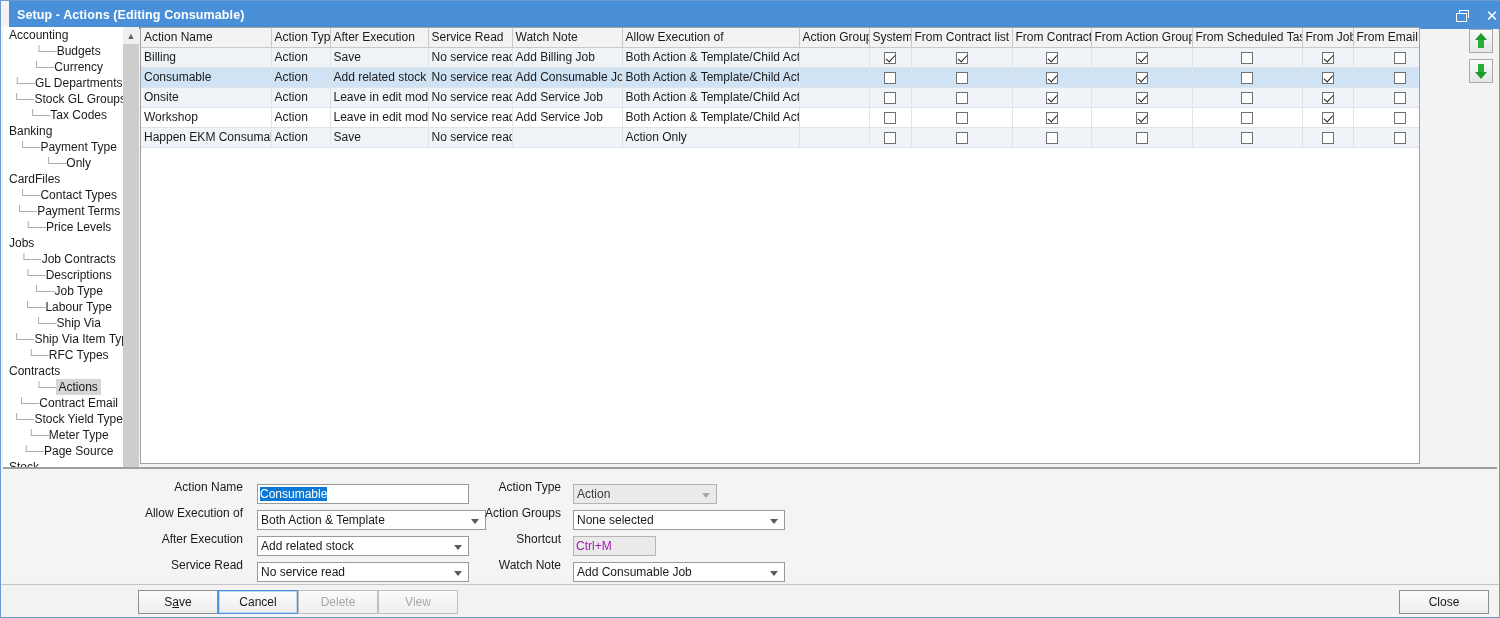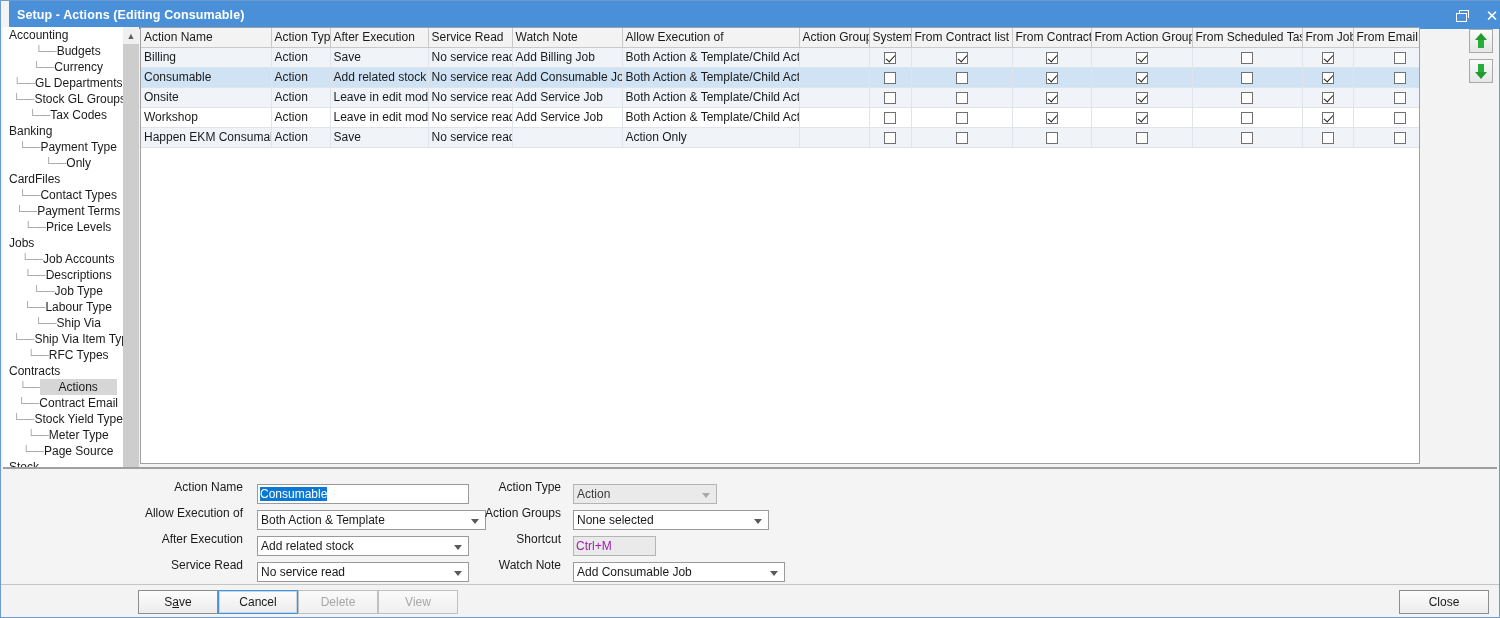--- a/index.html
+++ b/index.html
@@ -74,21 +74,21 @@
   .tree-node.child .dashes {
     display: inline-block;
     color: #9a9a9a;
     letter-spacing: -1px;
     font-size: 11px;
     margin-right: 1px;
   }
   .tree-node .lbl { display: inline-block; }
   .tree-node.selected .lbl {
     background: #d6d6d6;
-    padding: 0 19px;
+    padding: 0 3px;
     margin-left: -1px;
   }
 
   
   #side-vscroll {
     position: absolute; left: 122px; top: 26px;
     width: 16px; height: 530px;
     background: #f0f0f0;
   }
   #side-vscroll .sb-arrow {
@@ -307,21 +307,21 @@
       <div class="tree-node child"><span class="dashes">└──</span><span class="lbl">Stock GL Groups</span></div>
       <div class="tree-node child"><span class="dashes">└──</span><span class="lbl">Tax Codes</span></div>
       <div class="tree-node"><span class="lbl">Banking</span></div>
       <div class="tree-node child"><span class="dashes">└──</span><span class="lbl">Payment Type</span></div>
       <div class="tree-node child"><span class="dashes">└──</span><span class="lbl">Only</span></div>
       <div class="tree-node"><span class="lbl">CardFiles</span></div>
       <div class="tree-node child"><span class="dashes">└──</span><span class="lbl">Contact Types</span></div>
       <div class="tree-node child"><span class="dashes">└──</span><span class="lbl">Payment Terms</span></div>
       <div class="tree-node child"><span class="dashes">└──</span><span class="lbl">Price Levels</span></div>
       <div class="tree-node"><span class="lbl">Jobs</span></div>
-      <div class="tree-node child"><span class="dashes">└──</span><span class="lbl">Job Accounts</span></div>
+      <div class="tree-node child"><span class="dashes">└──</span><span class="lbl">Job Contracts</span></div>
       <div class="tree-node child"><span class="dashes">└──</span><span class="lbl">Descriptions</span></div>
       <div class="tree-node child"><span class="dashes">└──</span><span class="lbl">Job Type</span></div>
       <div class="tree-node child"><span class="dashes">└──</span><span class="lbl">Labour Type</span></div>
       <div class="tree-node child"><span class="dashes">└──</span><span class="lbl">Ship Via</span></div>
       <div class="tree-node child"><span class="dashes">└──</span><span class="lbl">Ship Via Item Types</span></div>
       <div class="tree-node child"><span class="dashes">└──</span><span class="lbl">RFC Types</span></div>
       <div class="tree-node"><span class="lbl">Contracts</span></div>
       <div class="tree-node child selected"><span class="dashes">└──</span><span class="lbl">Actions</span></div>
       <div class="tree-node child"><span class="dashes">└──</span><span class="lbl">Contract Email</span></div>
       <div class="tree-node child"><span class="dashes">└──</span><span class="lbl">Stock Yield Types</span></div>
@@ -499,21 +499,21 @@
         </div>
       </div>
 
     <div id="fields-mid">
         <div class="fld-row" style="left: 0px; top: 18px;">
           <div class="fld-label" style="position: absolute; left: 438px; width: 120px;">Action Type</div>
           <div class="ddl dis" style="position: absolute; left: 570px; top: -3px; width: 144px;"><span>Action</span></div>
         </div>
         <div class="fld-row" style="left: 0px; top: 44px;">
           <div class="fld-label" style="position: absolute; left: 438px; width: 120px;">Action Groups</div>
-          <div class="ddl" style="position: absolute; left: 570px; top: -3px; width: 196px;"><span>None selected</span></div>
+          <div class="ddl" style="position: absolute; left: 570px; top: -3px; width: 212px;"><span>None selected</span></div>
         </div>
         <div class="fld-row" style="left: 0px; top: 70px;">
           <div class="fld-label" style="position: absolute; left: 438px; width: 120px;">Shortcut</div>
           <div class="txtbox ro" style="position: absolute; left: 570px; top: -3px; width: 83px;"><span>Ctrl+M</span></div>
         </div>
         <div class="fld-row" style="left: 0px; top: 96px;">
           <div class="fld-label" style="position: absolute; left: 438px; width: 120px;">Watch Note</div>
           <div class="ddl" style="position: absolute; left: 570px; top: -3px; width: 212px;"><span>Add Consumable Job</span></div>
         </div>
       </div>

